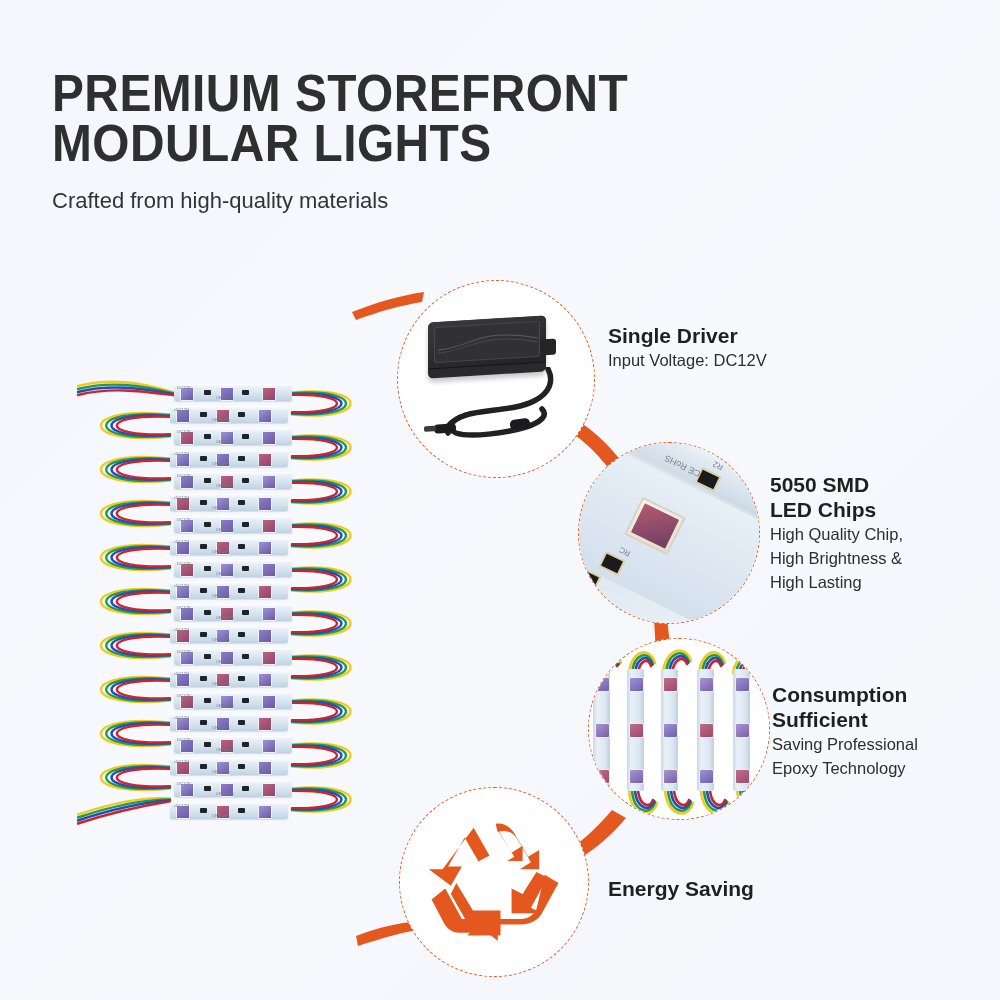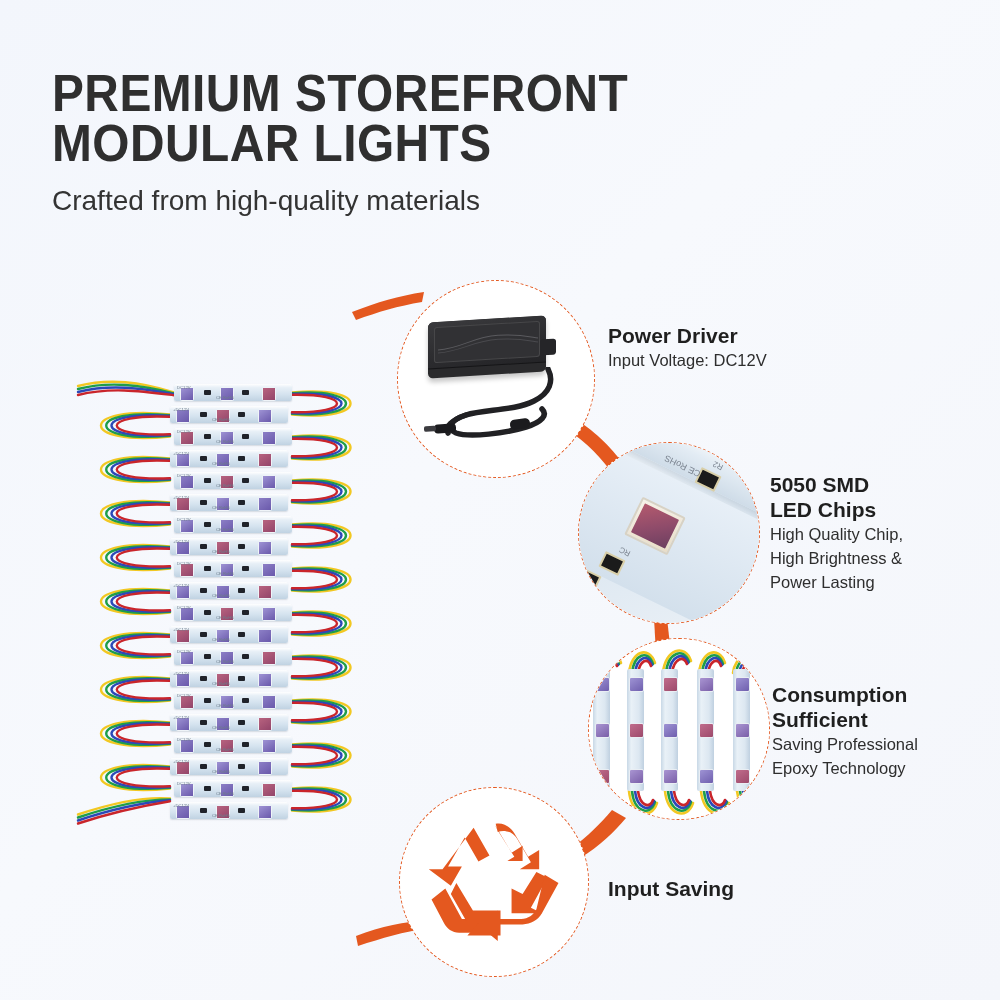--- a/index.html
+++ b/index.html
@@ -38,21 +38,21 @@
     line-height: 50px;
     letter-spacing: 0.5px;
     color: #2f2f2f;
     text-transform: uppercase;
     transform: scaleX(0.92);
     transform-origin: left center;
     white-space: nowrap;
   }
   .subtitle {
     margin-top: 16px;
-    font-size: 28px;
+    font-size: 22px;
     line-height: 34px;
     color: #333333;
     font-weight: 400;
     white-space: nowrap;
   }
 
   
   .callout-text {
     position: absolute;
   }
@@ -300,21 +300,21 @@
         <path d="M126,2 C132,14 128,26 112,34 C92,44 62,42 44,48 C28,53 24,62 34,66 C48,71 84,66 104,60 C120,55 126,48 120,42" stroke="#212124" stroke-width="5.5" fill="none" stroke-linecap="round"></path>
         <path d="M44,48 C30,53 22,60 26,66" stroke="#212124" stroke-width="5.5" fill="none" stroke-linecap="round"></path>
         <rect x="88" y="52" width="20" height="10" rx="4.5" fill="#1b1b1e" transform="rotate(-8 98 57)"></rect>
         <rect x="12" y="57" width="22" height="9" rx="4" fill="#1b1b1e" transform="rotate(-4 23 61)"></rect>
         <rect x="2" y="59" width="12" height="5.5" rx="2" fill="#3c3c40" transform="rotate(-4 8 62)"></rect>
       </svg>
     </div>
   </div>
 
   <div class="callout-text" id="txt-power">
-    <div class="callout-head">Power Driver</div>
+    <div class="callout-head">Single Driver</div>
     <div class="callout-body">Input Voltage: DC12V</div>
   </div>
 
   <div class="circle" id="circle-chips">
     <div class="pcb-macro">
 
       <div class="pcb-bar" style="left:-30px; top:-20px; width:250px; height:46px; transform:rotate(26deg); box-shadow:0 3px 7px rgba(120,140,160,.28);"></div>
       <div class="pcb-bar" style="left:-60px; top:30px; width:260px; height:120px; transform:rotate(26deg); background:linear-gradient(180deg,#e7eff7 0%,#d3e0ec 100%);"></div>
 
       <div class="pcb-chip" style="left:52px; top:62px; width:44px; height:38px; transform:rotate(26deg);">
@@ -329,21 +329,21 @@
       <div class="pcb-label" style="left:134px; top:18px; transform:rotate(206deg); font-size:8px;">R2</div>
       <div class="pcb-label" style="left:40px; top:104px; transform:rotate(206deg); font-size:8px;">RC</div>
     </div>
   </div>
 
   <div class="callout-text" id="txt-chips">
     <div class="callout-head">5050 SMD</div>
     <div class="callout-head">LED Chips</div>
     <div class="callout-body">High Quality Chip,</div>
     <div class="callout-body">High Brightness &amp;</div>
-    <div class="callout-body">Power Lasting</div>
+    <div class="callout-body">High Lasting</div>
   </div>
 
   <div class="circle" id="circle-bright">
     <div class="mod-macro">
       <svg viewBox="0 0 182 182" style="position:absolute;inset:0;width:182px;height:182px;">
         <g stroke-linecap="round" fill="none" stroke-width="2.6">
 
           <path d="M8,34 C10,14 26,8 32,24" stroke="#f2c822"></path>
           <path d="M11,34 C13,17 25,12 30,25" stroke="#1f9d4a"></path>
           <path d="M14,34 C16,20 25,16 29,26" stroke="#2b49b8"></path>
@@ -443,21 +443,21 @@
         <path d="M88,46 L76,68 L84,72 L62,72 L62,54 L70,58 L80,42 Z"></path>
         <path d="M86,44 L96,50 L84,72 C81,77 76,80 70,80 L52,80 L52,92 L40,82 L52,70 L52,76 L69,76 C74,76 78,73 80,69 Z"></path>
 
         <path d="M14,54 L26,76 L50,76 L50,86 L24,86 C19,86 15,83 13,79 L4,62 Z"></path>
         <path d="M22,50 L34,70 L54,70 L54,88 L30,88 L38,79 L30,79 L18,58 Z"></path>
       </g>
     </svg>
   </div>
 
   <div class="callout-text" id="txt-energy">
-    <div class="callout-head">Input Saving</div>
+    <div class="callout-head">Energy Saving</div>
   </div>
 
   <div class="chain">
     <svg id="chain-wires" viewBox="0 0 330 470" style="position:absolute;inset:0;width:330px;height:470px;">
         <path d="M222,16.5 C300,8.5 300,46.5 222,38.5" stroke="#f2c822" stroke-width="2.4" fill="none" stroke-linecap="round"></path>
         <path d="M222,17.25 C294,11.5 294,43.5 222,37.75" stroke="#1f9d4a" stroke-width="2.4" fill="none" stroke-linecap="round"></path>
         <path d="M222,18 C288,14.5 288,40.5 222,37" stroke="#2b49b8" stroke-width="2.4" fill="none" stroke-linecap="round"></path>
         <path d="M222,18.75 C282,17.5 282,37.5 222,36.25" stroke="#c9252b" stroke-width="2.4" fill="none" stroke-linecap="round"></path>
         <path d="M100,38.5 C8,28.5 8,70.5 100,60.5" stroke="#f2c822" stroke-width="2.4" fill="none" stroke-linecap="round"></path>
         <path d="M100,39.25 C15,31.5 15,67.5 100,59.75" stroke="#1f9d4a" stroke-width="2.4" fill="none" stroke-linecap="round"></path>

